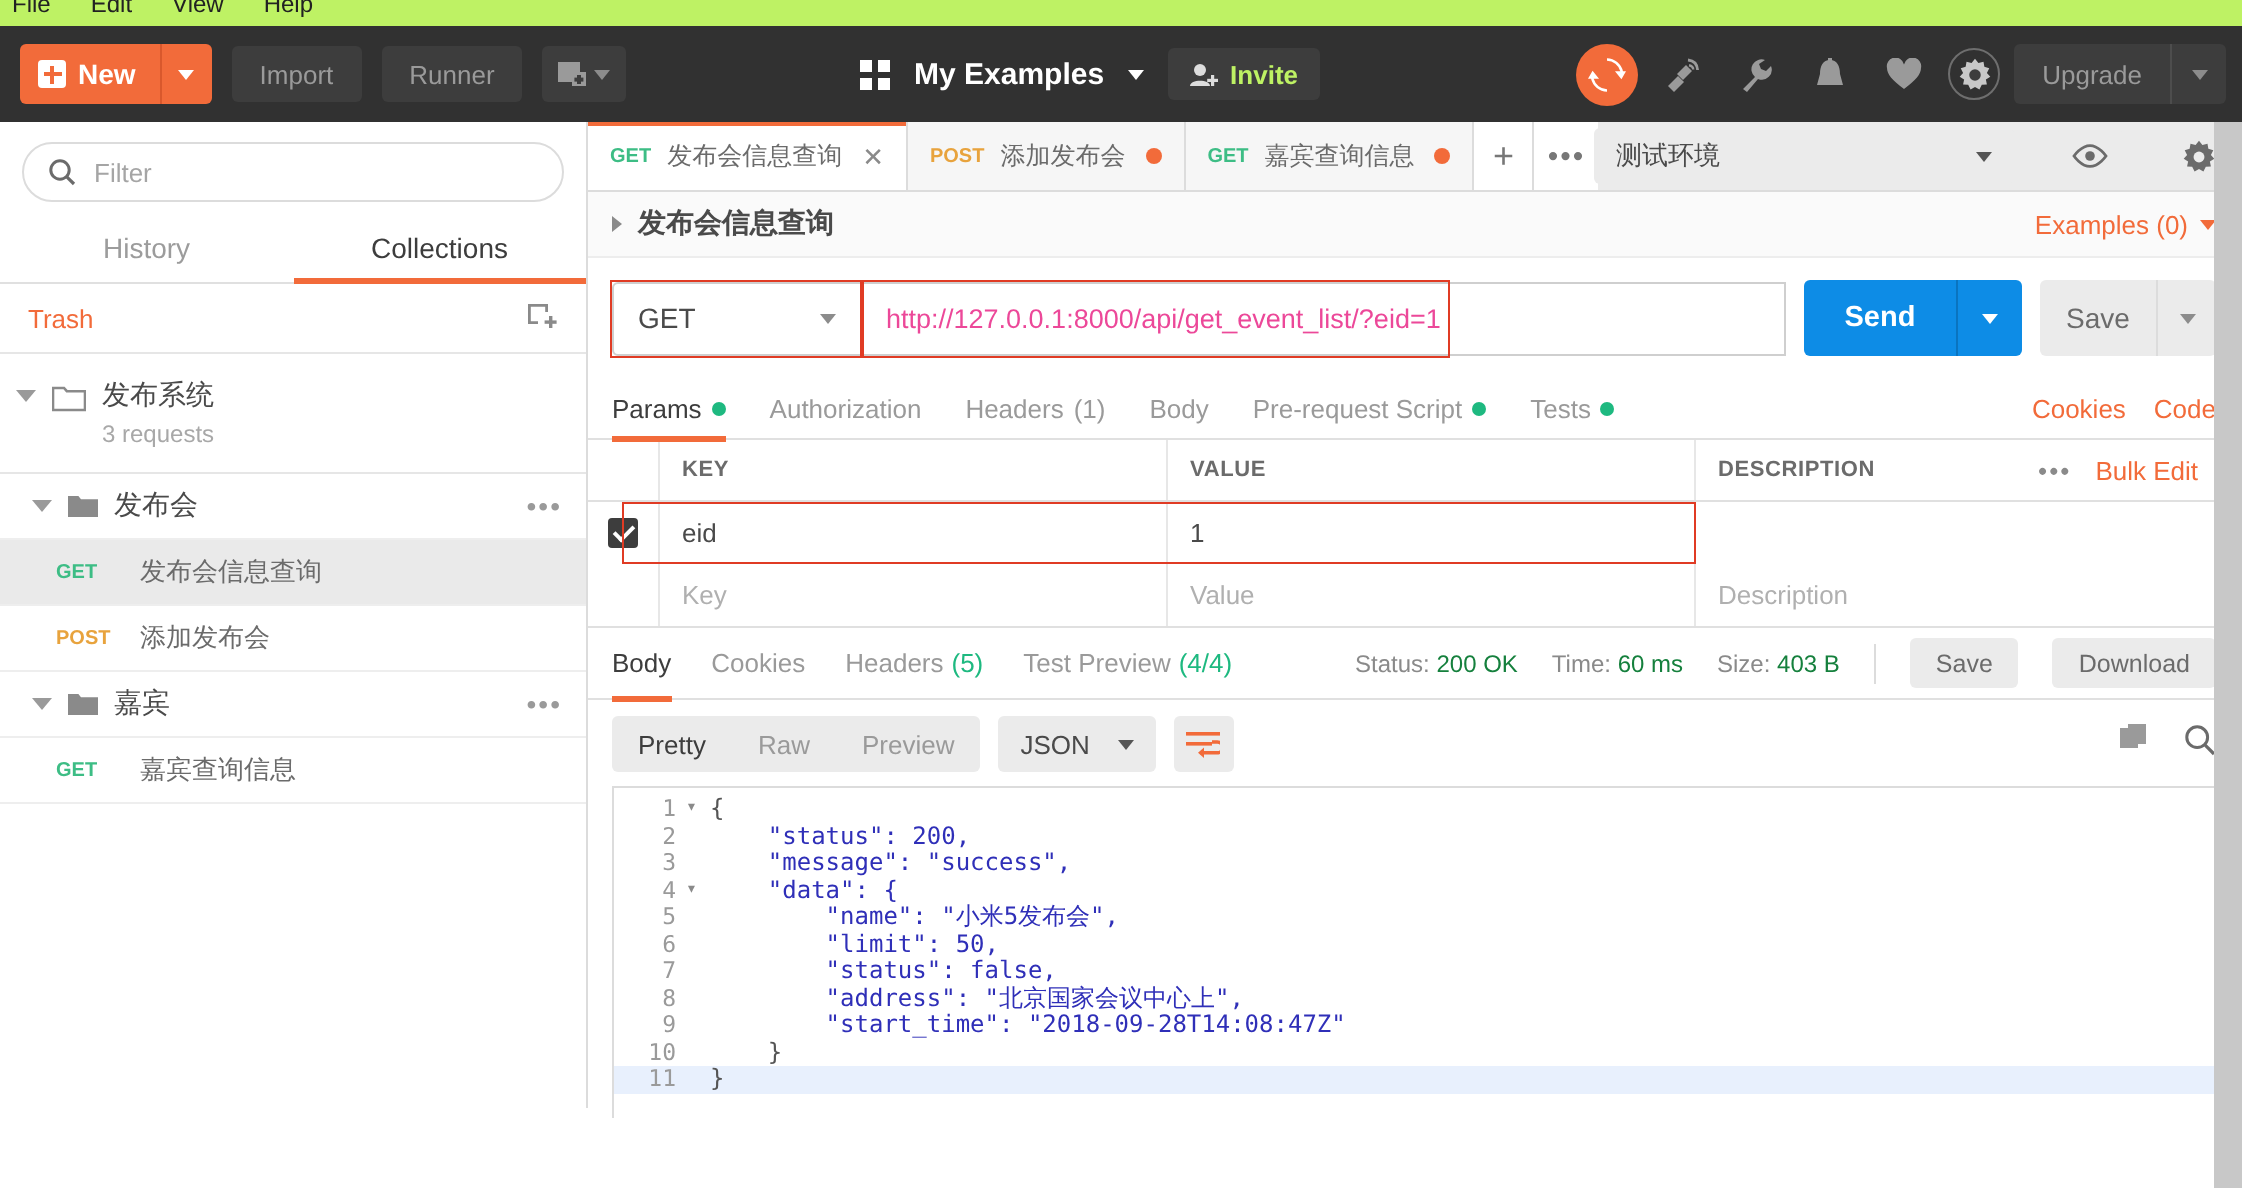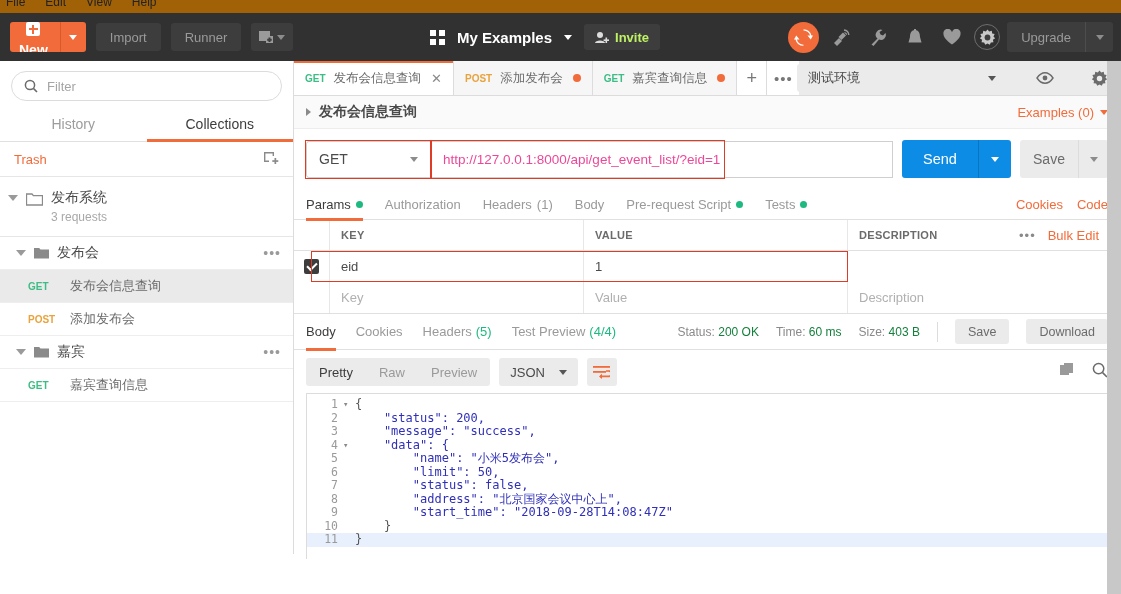--- a/index.html
+++ b/index.html
@@ -7,36 +7,36 @@
     width: 1121px; height: 594px;
     font-family: "Liberation Sans", sans-serif;
     overflow: hidden;
     background: #fff;
   }
   #app { position: relative; width: 1121px; height: 594px; }
 
   
   .menubar {
     position: absolute; top: 0; left: 0; width: 1121px; height: 13px;
-    background: #a16207; overflow: hidden;
+    background: #bef264; overflow: hidden;
   }
   .menubar-inner { display: flex; gap: 20px; padding-left: 6px; margin-top: -5px; }
   .menubar-item { font-size: 12px; color: #222; }
 
   
   .topbar {
     position: absolute; top: 13px; left: 0; width: 1121px; height: 48px;
     background: #313131; display: flex; align-items: center;
   }
   .tb-left { display: flex; align-items: center; padding-left: 10px; gap: 10px; }
   .btn-new {
     display: flex; align-items: center; height: 30px;
     background: #f26b3a; border-radius: 3px; overflow: hidden;
   }
-  .btn-new-main { display: flex; align-items: center; gap: 6px; padding: 0 12px 0 9px; height: 30px; flex-direction: column; }
+  .btn-new-main { display: flex; align-items: center; gap: 6px; padding: 0 12px 0 9px; height: 30px; }
   .plus-box {
     width: 14px; height: 14px; background: #fff; border-radius: 2px;
     position: relative; flex: 0 0 auto;
   }
   .plus-box::before, .plus-box::after {
     content: ""; position: absolute; background: #f26b3a;
   }
   .plus-box::before { left: 6px; top: 2.5px; width: 2px; height: 9px; }
   .plus-box::after { top: 6px; left: 2.5px; height: 2px; width: 9px; }
   .btn-new-label { color: #fff; font-size: 14px; font-weight: bold; }
@@ -199,21 +199,21 @@
     width: 125px; height: 37px; background: #fff; border: 1px solid #cfcfcf; border-radius: 3px 0 0 3px;
     display: flex; align-items: center; justify-content: space-between; padding: 0 12px;
     font-size: 14px; color: #4a4a4a; outline: 2px solid transparent; position: relative;
   }
   .url-input {
     flex: 1; height: 37px; background: #fff; border: 1px solid #cfcfcf; border-left: none;
     display: flex; align-items: center; padding: 0 12px; font-size: 13.5px; color: #ec4899;
   }
   .red-outline { position: absolute; border: 1.5px solid #e03b24; pointer-events: none; }
   .btn-send {
-    width: 76px; height: 38px; background: #0d8ce6; color: #fff; font-size: 14.5px; font-weight: normal;
+    width: 76px; height: 38px; background: #0d8ce6; color: #fff; font-size: 14.5px; font-weight: bold;
     display: flex; align-items: center; justify-content: center; border-radius: 3px 0 0 3px;
   }
   .btn-send-caret {
     width: 33px; height: 38px; background: #0d8ce6; border-left: 1px solid #0a74c0;
     display: flex; align-items: center; justify-content: center; border-radius: 0 3px 3px 0;
   }
   .btn-save {
     width: 58px; height: 38px; background: #ebebeb; color: #6b6b6b; font-size: 14px;
     display: flex; align-items: center; justify-content: center; border-radius: 3px 0 0 3px;
   }

